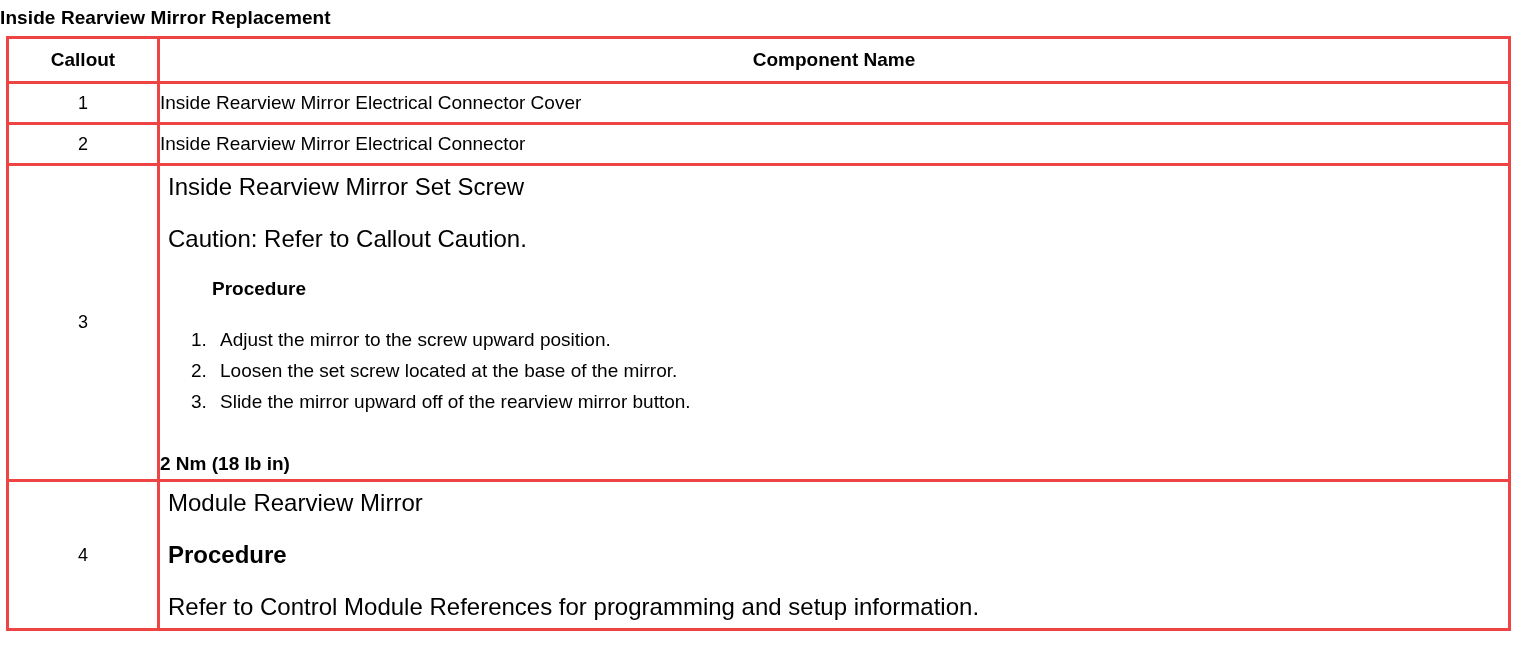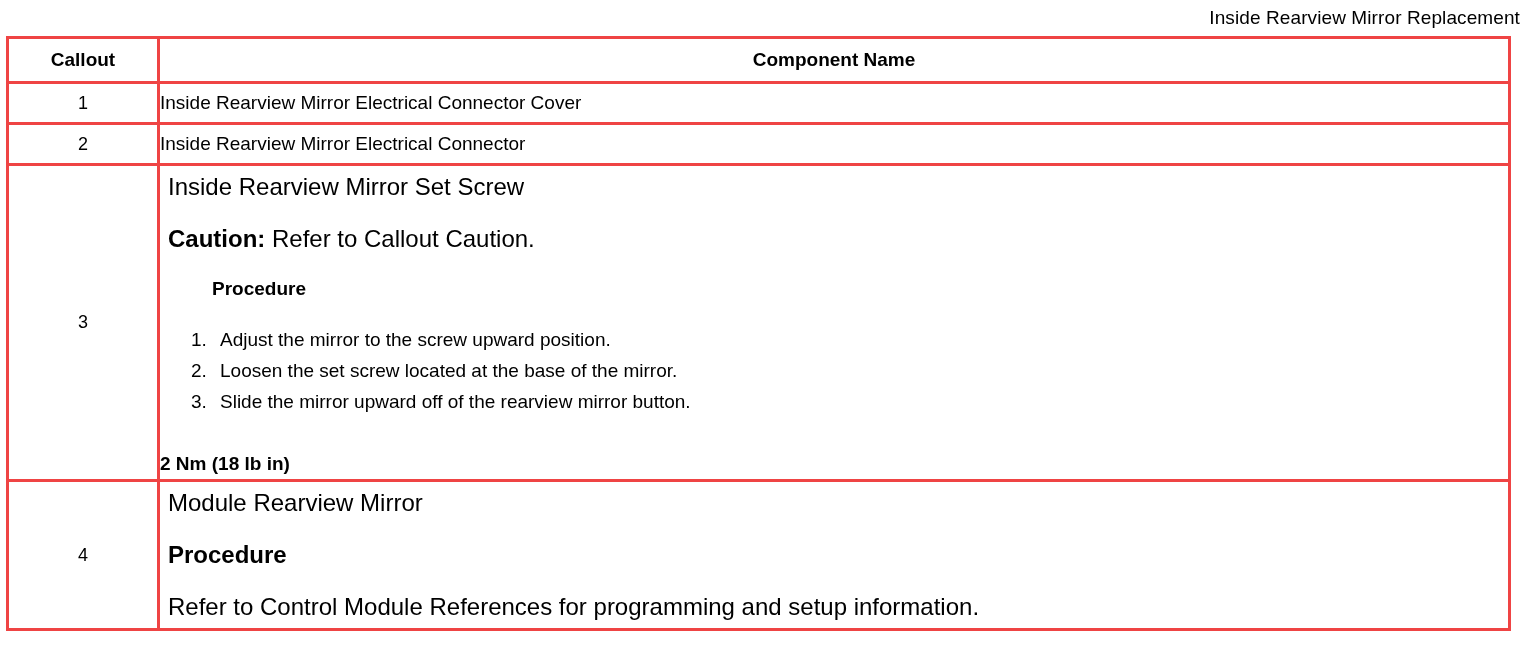--- a/index.html
+++ b/index.html
@@ -14,23 +14,23 @@
     color: #000000;
     overflow: hidden;
   }
   .page {
     position: relative;
     width: 1520px;
     height: 660px;
     box-sizing: border-box;
   }
   .doc-title {
-    text-align: right;
+    text-align: left;
     font-size: 19px;
-    font-weight: normal;
+    font-weight: bold;
     line-height: 30px;
     padding-top: 3px;
     letter-spacing: 0.1px;
   }
   table.parts-table {
     border-collapse: collapse;
     width: 1502px;
     margin-left: 6px;
     margin-top: 3px;
     table-layout: fixed;
@@ -68,21 +68,21 @@
     padding-top: 4px;
     padding-bottom: 4px;
   }
   .line {
     margin: 8px;
     line-height: 26px;
     font-size: 24px;
   }
   .line.spaced { margin-top: 26px; }
   .line.bold { font-weight: bold; }
-  .inline-bold { font-weight: bold; }
+  .inline-bold { font-weight: normal; }
   .sub-head {
     font-weight: bold;
     margin-left: 52px;
     margin-top: 24px;
     line-height: 26px;
     font-size: 19px;
   }
   ol.steps {
     margin: 22px 0 0 0;
     padding-left: 52px;

